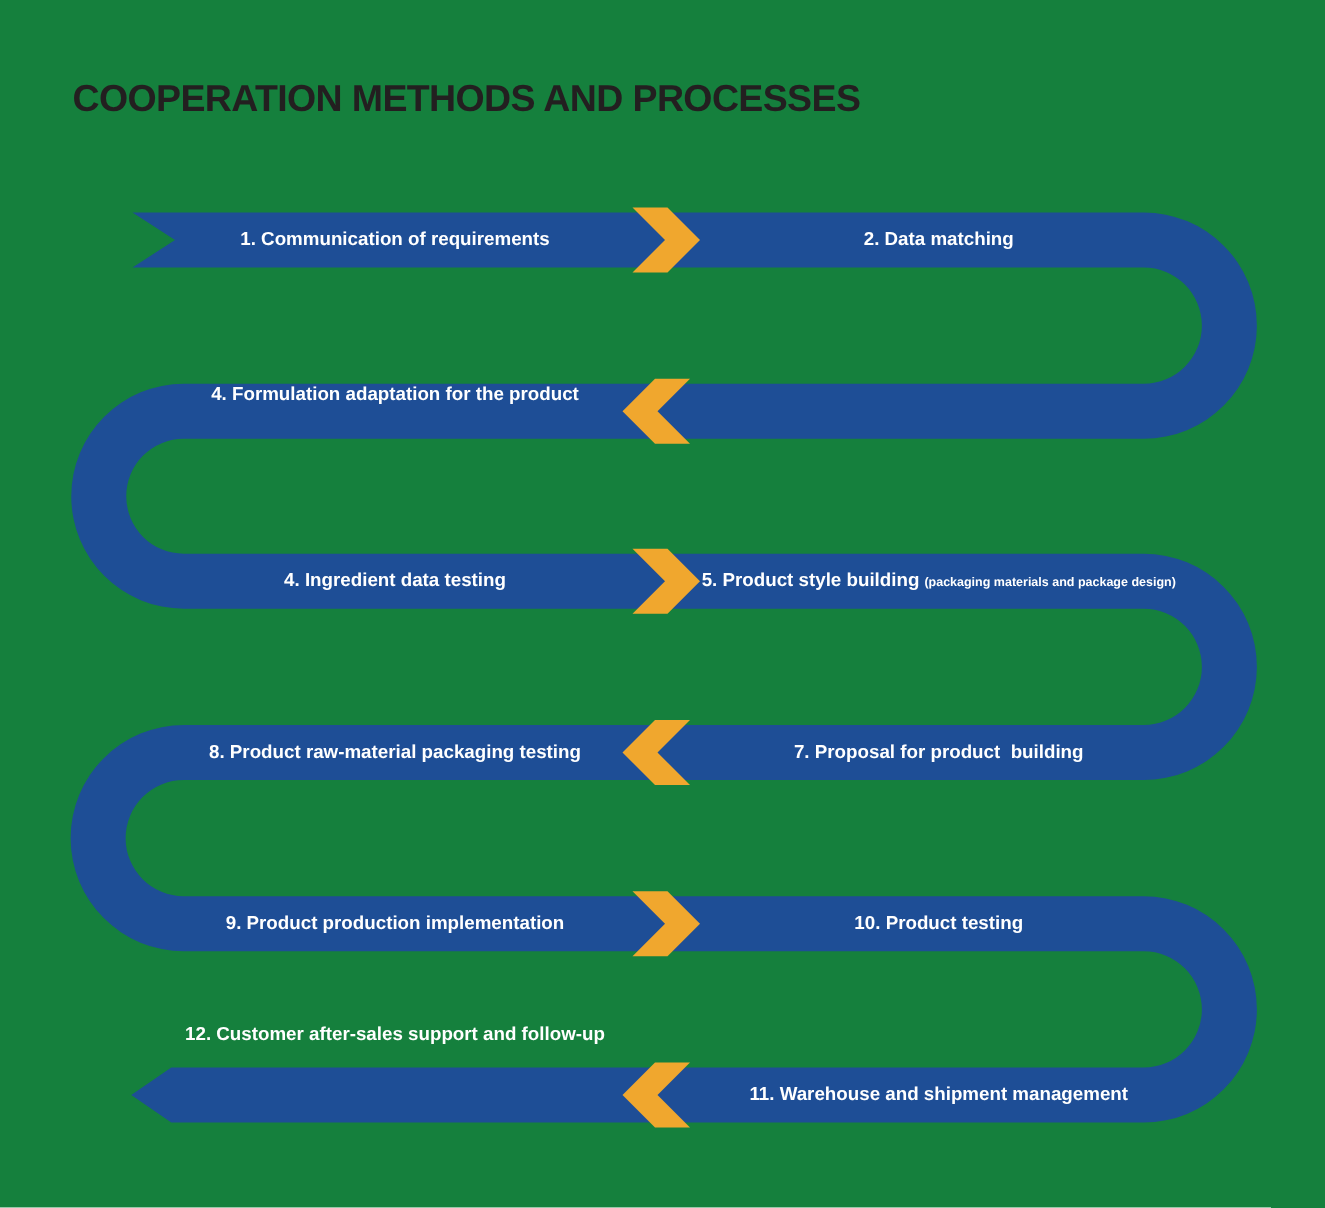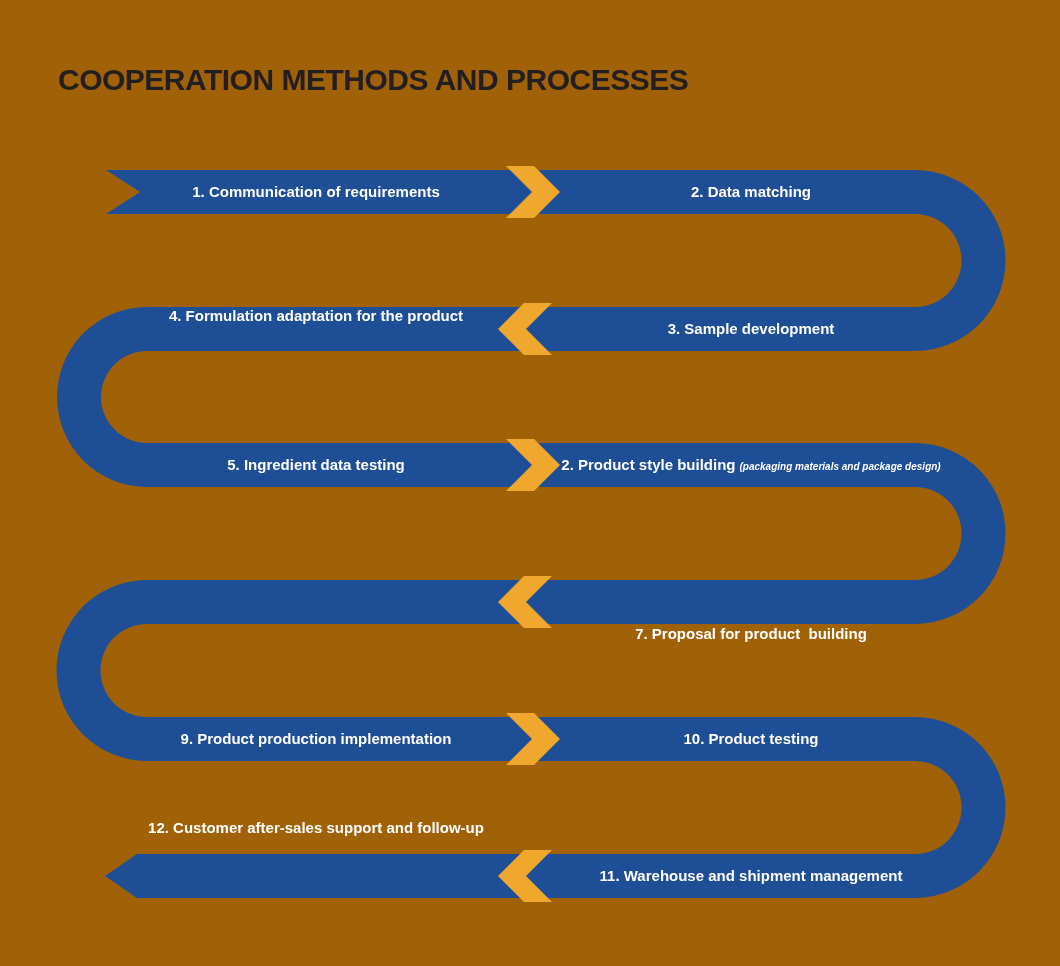--- a/index.html
+++ b/index.html
@@ -1,19 +1,19 @@
 <!DOCTYPE html>
 <html><head>
 <meta charset="utf-8">
 <style>
   html,body{margin:0;padding:0;background:#ffffff;}
   .canvas{
     position:relative;
     width:1060px;height:966px;
-    background:#a16207;
+    background:#15803d;
     font-family:"Liberation Sans", sans-serif;
     overflow:hidden;
   }
   .title{
     position:absolute;
     left:58px;top:63px;
     margin:0;
     font-size:30px;
     font-weight:bold;
     letter-spacing:-0.5px;
@@ -35,21 +35,20 @@
     font-size:15px;
     font-weight:bold;
     white-space:pre;
   }
   .label.left-side{left:100px;width:432px;}
   .label.right-side{left:560px;width:382px;}
   .label .note{
     font-size:10px;
     font-weight:bold;
     margin-left:4px;
-    font-style:italic;
   }
 </style>
 </head>
 <body>
 
 <div class="canvas">
 
   <h1 class="title">COOPERATION METHODS AND PROCESSES</h1>
 
   <svg class="ribbon" viewBox="0 0 1060 966" aria-hidden="true">
@@ -86,26 +85,26 @@
     <polygon points="506,439 534,439 560,465 534,491 506,491 532,465" fill="#F0A72E"></polygon>
     <polygon points="552,576 524,576 498,602 524,628 552,628 526,602" fill="#F0A72E"></polygon>
     <polygon points="506,713 534,713 560,739 534,765 506,765 532,739" fill="#F0A72E"></polygon>
     <polygon points="552,850 524,850 498,876 524,902 552,902 526,876" fill="#F0A72E"></polygon>
   </svg>
 
   <div class="label left-side" style="top:170px">1. Communication of requirements</div>
   <div class="label right-side" style="top:170px">2. Data matching</div>
 
   <div class="label left-side" style="top:294px">4. Formulation adaptation for the product</div>
-  <div class="label right-side" style="top:307px">3. Sample development</div>
 
-  <div class="label left-side" style="top:443px">5. Ingredient data testing</div>
-  <div class="label right-side" style="top:443px"><span>2. Product style building</span><span class="note">(packaging materials and package design)</span></div>
+  <div class="label left-side" style="top:443px">4. Ingredient data testing</div>
+  <div class="label right-side" style="top:443px"><span>5. Product style building</span><span class="note">(packaging materials and package design)</span></div>
 
-  <div class="label right-side" style="top:612px">7. Proposal for product  building</div>
+  <div class="label left-side" style="top:580px">8. Product raw-material packaging testing</div>
+  <div class="label right-side" style="top:580px">7. Proposal for product  building</div>
 
   <div class="label left-side" style="top:717px">9. Product production implementation</div>
   <div class="label right-side" style="top:717px">10. Product testing</div>
 
   <div class="label left-side" style="top:806px">12. Customer after-sales support and follow-up</div>
   <div class="label right-side" style="top:854px">11. Warehouse and shipment management</div>
 
 </div>
 
 </body></html>

